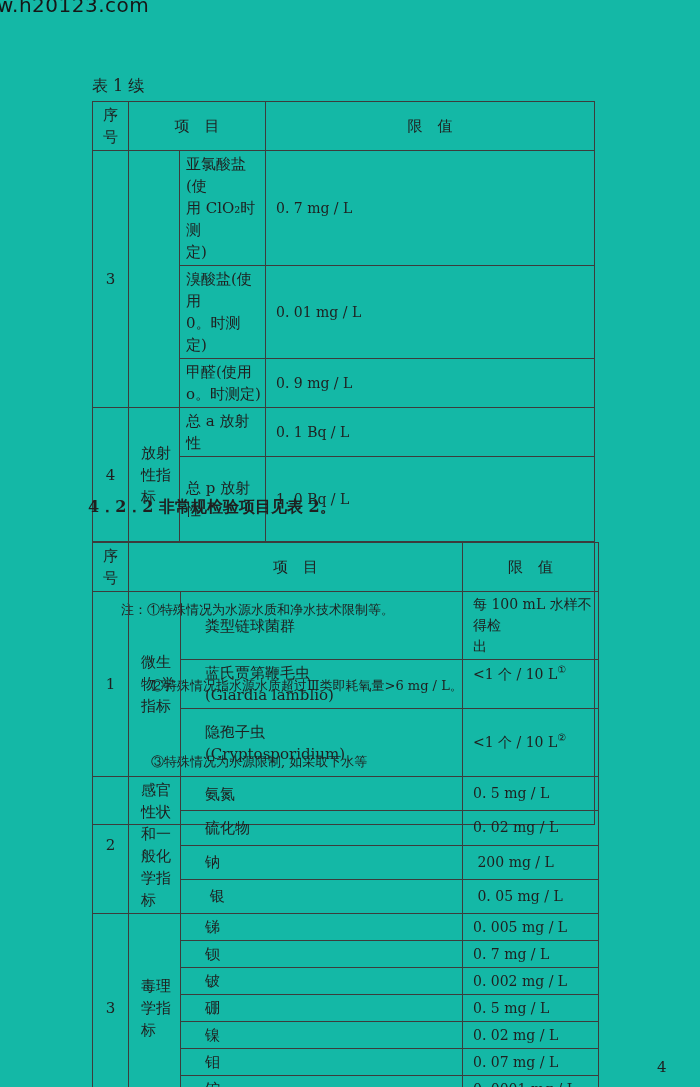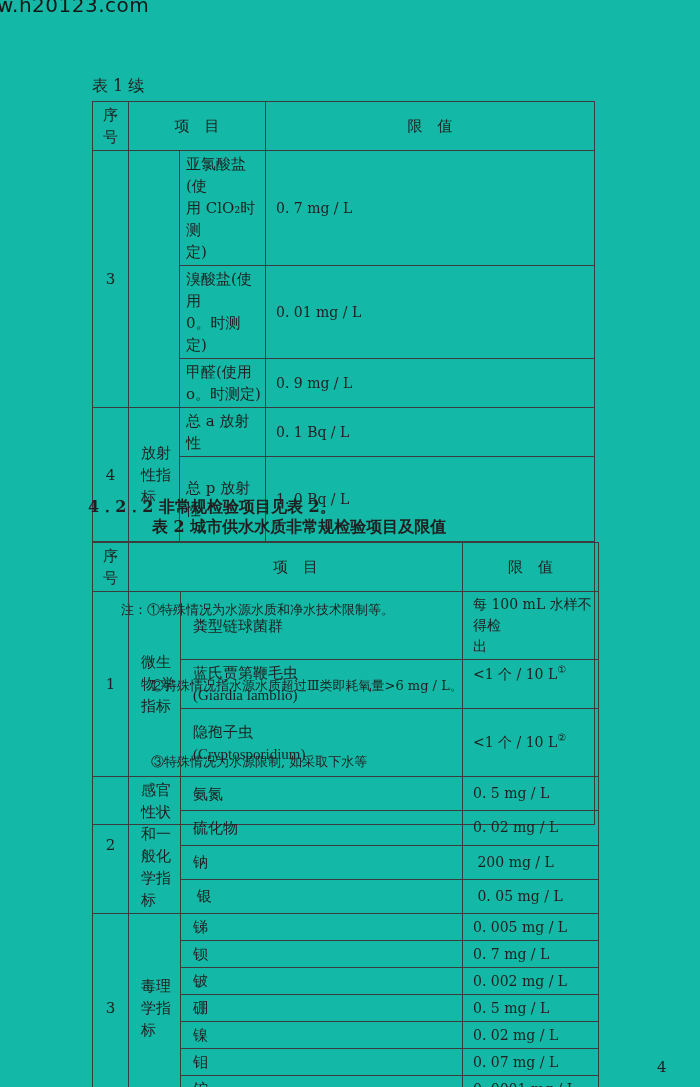--- a/index.html
+++ b/index.html
@@ -20,21 +20,21 @@
   table { border-collapse:collapse; table-layout:fixed; position:absolute; left:92px; }
   #table1 { top:101px; width:502px; }
   #table2 { top:542px; width:506px; }
   td {
     border:1px solid #3c3c3c; font-size:15px; vertical-align:middle;
     white-space:pre-wrap; padding:2px; line-height:22px; overflow:hidden;
   }
   td.c    { text-align:center; }
   td.cat  { padding:2px 2px 2px 12px; }
   td.item { padding:2px 4px 2px 6px; }
-  #table2 td.item { padding-left:12px;font-family:Liberation Serif, serif; }
+  #table2 td.item { padding-left:24px; }
   td.limit { padding:2px 4px 2px 10px; font-size:14px; line-height:21px; }
   td.vtop  { vertical-align:top; padding-top:4px; }
   td.notes { vertical-align:top; padding:8px 4px 2px 28px; font-size:13px; }
   .note-line { line-height:32px; white-space:pre-wrap; }
   .note-line.ind { padding-left:30px; }
   sup { font-size:10px; line-height:0; }
 </style>
 </head>
 <body>
 
@@ -92,21 +92,20 @@
       <td class="notes" colspan="4">
         <div class="note-line"><span>注：</span><span>①特殊情况为水源水质和净水技术限制等。</span></div>
         <div class="note-line ind">②特殊情况指水源水质超过Ⅲ类即耗氧量&gt;6 mg / L。</div>
         <div class="note-line ind">③特殊情况为水源限制, 如采取下水等</div>
       </td>
     </tr>
   </tbody>
     </table>
 
   <div class="heading">4．2．2 非常规检验项目见表 2。</div>
-  <div class="t2title">表 2 城市供水水质非常规检验项目及限值</div>
 
   <table id="table2">
     <colgroup>
         <col style="width:36px">
         <col style="width:52px">
         <col style="width:282px">
         <col style="width:136px">
       </colgroup>
     <tbody>
         <tr style="height:45px">

